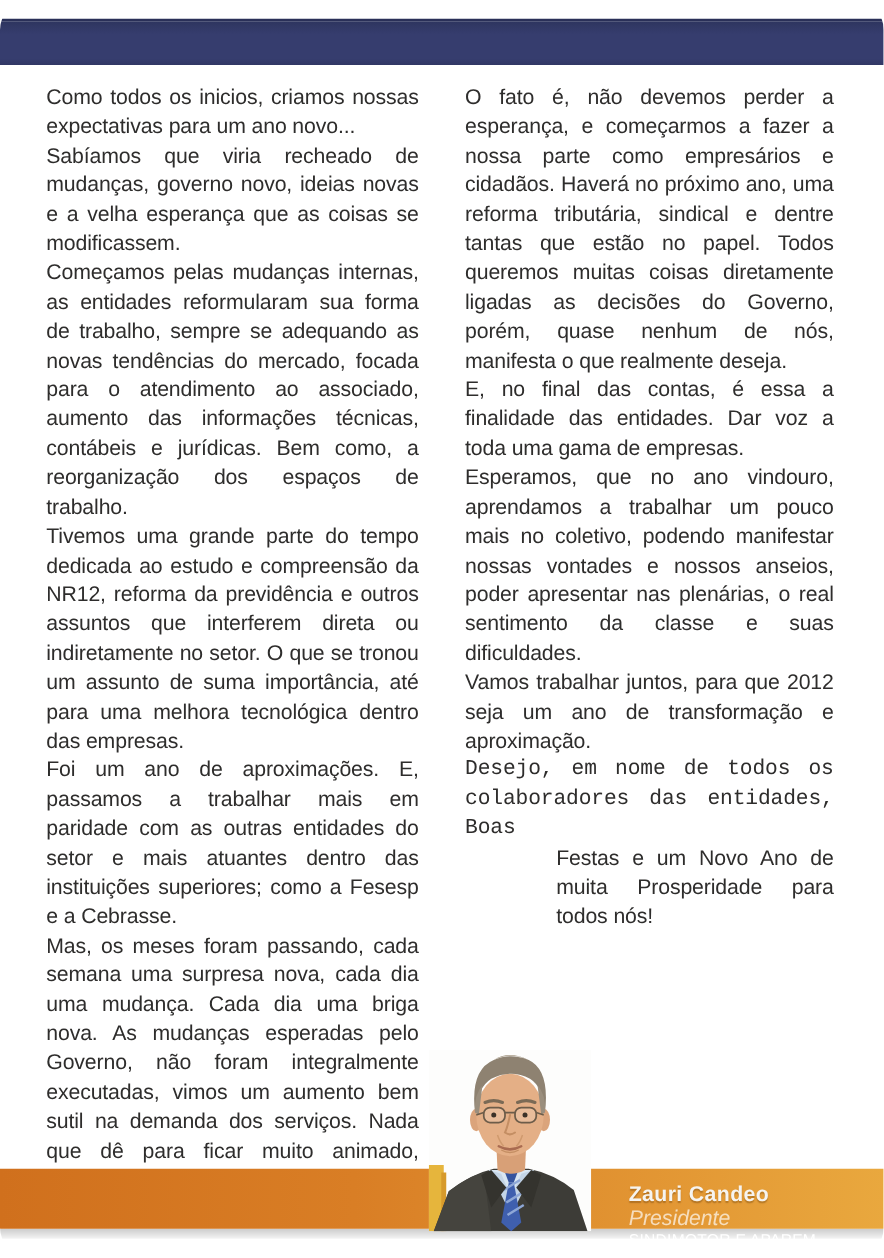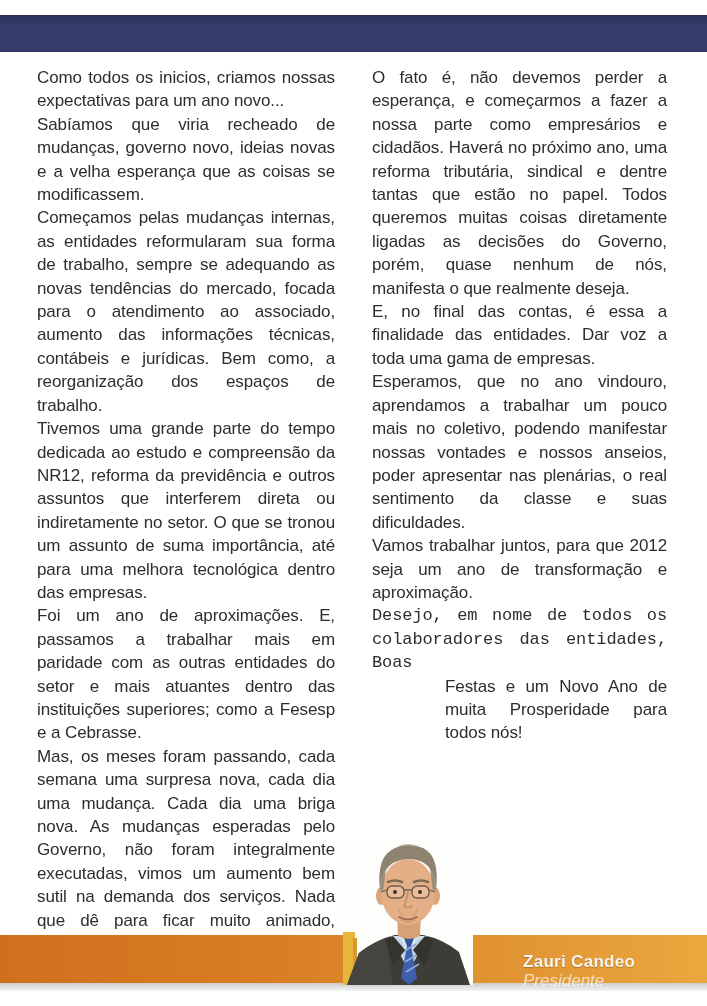--- a/index.html
+++ b/index.html
@@ -4,20 +4,21 @@
 <style>
   * { margin: 0; padding: 0; box-sizing: border-box; }
   html, body { background: #ffffff; }
   .page {
     position: relative;
     width: 707px;
     height: 1006px;
     background: #ffffff;
     overflow: hidden;
     font-family: "Liberation Sans", "DejaVu Sans", sans-serif;
+    border-radius: 24px;
   }
   .top-bar {
     position: absolute;
     left: 0; top: 15px;
     width: 707px; height: 37px;
     background: linear-gradient(#2e355f, #363d6e 30%, #363d6e 85%, #313765);
     border-top: 2px solid #2a3058;
   }
   .content {
     position: absolute;
@@ -55,24 +56,23 @@
   .signature-banner {
     position: absolute;
     left: 0; top: 935px;
     width: 707px; height: 48px;
     background: linear-gradient(90deg, #d0701d, #d87d24 35%, #e2953306, #e9a83e);
     background: linear-gradient(90deg, #d0701d 0%, #d97e25 40%, #e9a83e 100%);
     z-index: 2;
   }
   .signature-text {
     position: absolute;
-    left: 503px; top: 18px;
+    left: 503px; top: 12px;
     line-height: 1.0;
     white-space: nowrap;
-    margin-left: 20px;
   }
   .signature-name {
     color: #f6f4f0;
     font-weight: bold;
     font-size: 17px;
     letter-spacing: 0.3px;
     text-shadow: 0 1px 1px rgba(90,50,0,0.35);
   }
   .signature-title {
     color: rgba(255,255,255,0.68);

